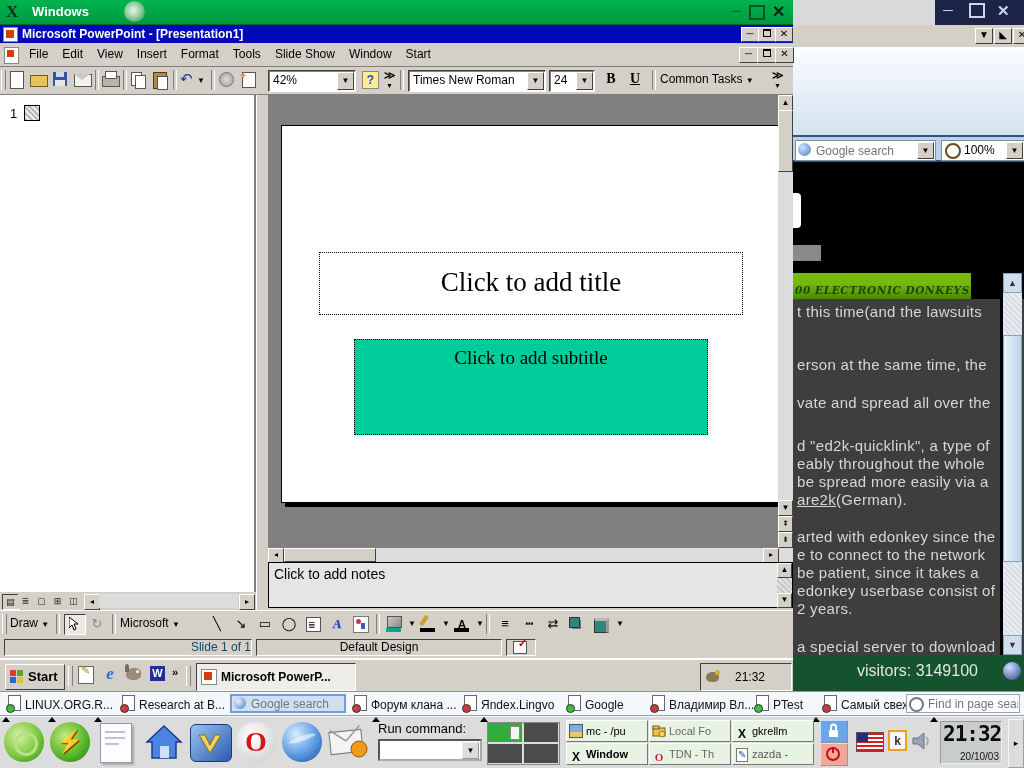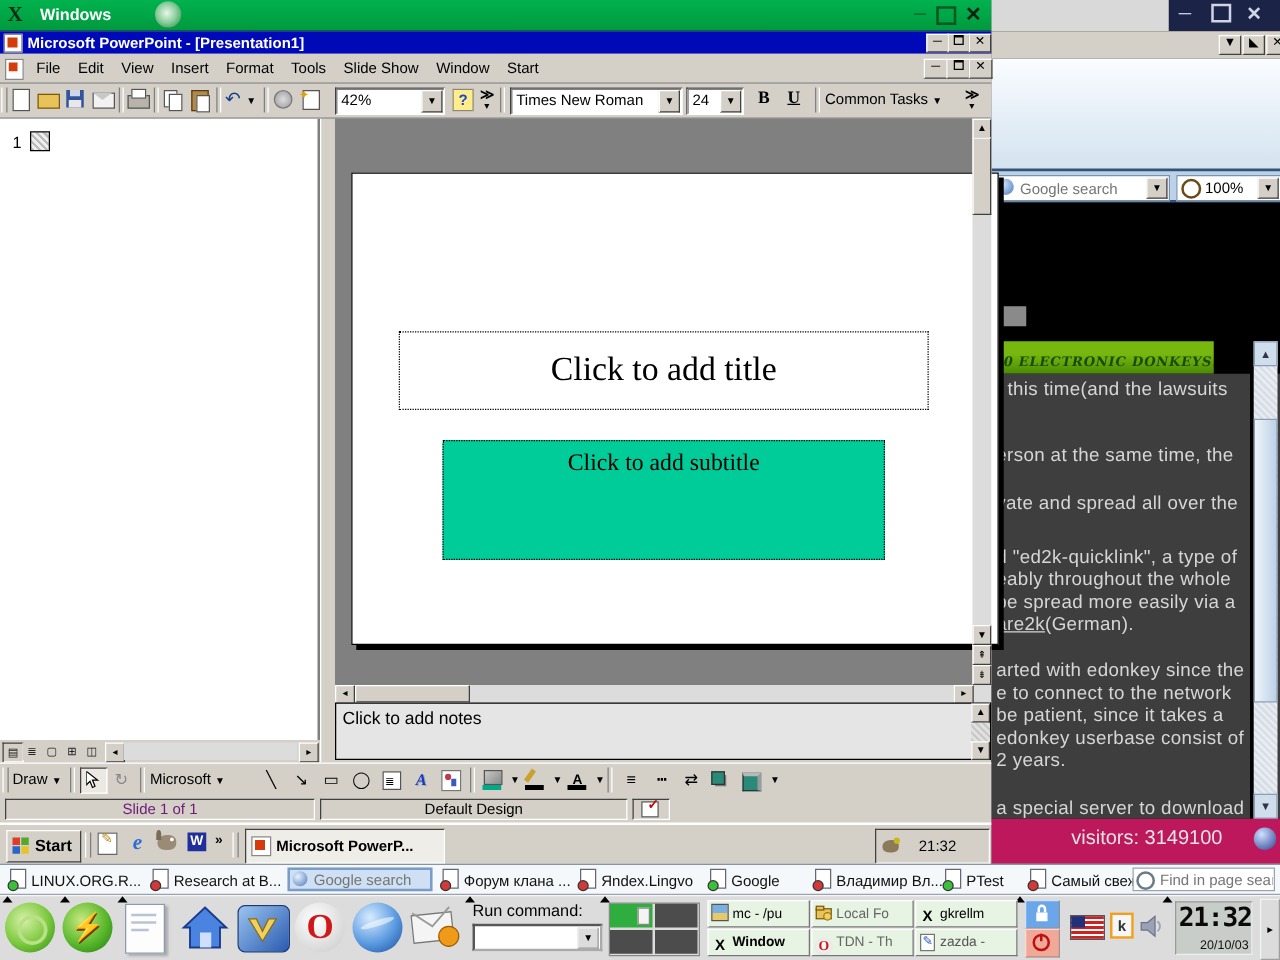--- a/index.html
+++ b/index.html
@@ -100,21 +100,21 @@
       <div class="pline" style="top:339px">a special server to download</div>
     </div>
     <div class="abs" style="left:220px;top:273px;width:3px;height:382px;background:#000;"></div>
 
     <div class="abs" style="left:223px;top:273px;width:19px;height:382px;background:repeating-linear-gradient(45deg,#e9edf2 0 2px,#d8dee6 2px 4px);">
       <span class="abs" style="left:0;top:0;width:17px;height:18px;background:#cfdded;border:1px solid #8aa0b8;text-align:center;font-size:9px;line-height:18px;color:#334;">▲</span>
       <span class="abs" style="left:0;top:62px;width:17px;height:225px;background:linear-gradient(90deg,#eef4fa,#bcd2e8);border:1px solid #8aa0b8;"></span>
       <span class="abs" style="left:0;top:362px;width:17px;height:18px;background:#cfdded;border:1px solid #8aa0b8;text-align:center;font-size:9px;line-height:18px;color:#334;">▼</span>
     </div>
 
-    <div class="abs" style="left:13px;top:655px;width:231px;height:36px;background:#be185d;">
+    <div class="abs" style="left:13px;top:655px;width:231px;height:36px;background:#14532d;">
       <span class="abs" style="left:64px;top:7px;font-size:16px;color:#e4e4e4;">visitors: 3149100</span>
       <span class="abs" style="left:210px;top:7px;width:18px;height:18px;border-radius:50%;background:radial-gradient(circle at 35% 30%,#cfe0ff,#2a3f8f);"></span>
     </div>
   </div>
 
   <div class="abs gray" style="left:0;top:0;width:793px;height:691px;z-index:2;">
 
     <div class="abs" style="left:0;top:0;width:793px;height:25px;background:linear-gradient(#00b24e,#009a3e);border-bottom:1px solid #006a2a;box-sizing:border-box;">
       <span class="abs" style="left:6px;top:2px;font-family:'Liberation Serif',serif;font-weight:bold;font-size:17px;color:#0b2d14;">X</span>
       <span class="abs" style="left:32px;top:4px;font-size:13px;font-weight:bold;color:#fff;">Windows</span>
@@ -227,21 +227,21 @@
       <span class="viewbtn" style="left:50px;">⊞</span>
       <span class="viewbtn" style="left:66px;">◫</span>
       <span class="scrollbtn" style="left:84px;top:2px;width:14px;height:14px;line-height:13px;">◂</span>
       <span class="abs sctrack" style="left:99px;top:2px;width:139px;height:14px;"></span>
       <span class="scrollbtn" style="left:239px;top:2px;width:14px;height:14px;line-height:13px;">▸</span>
     </div>
 
     <div class="abs gray" style="left:256px;top:95px;width:12px;height:515px;border-left:1px solid #fff;box-sizing:border-box;"></div>
 
     <div class="abs" style="left:268px;top:95px;width:510px;height:453px;background:#808080;">
-      <div class="abs" style="left:13px;top:43px;width:497px;height:376px;background:#fff;border:1px solid #000;box-shadow:4px 4px 0 #000;padding-left:19px;">
+      <div class="abs" style="left:13px;top:30px;width:497px;height:376px;background:#fff;border:1px solid #000;box-shadow:4px 4px 0 #000;">
         <div class="abs" style="left:37px;top:126px;width:422px;height:61px;border:1px dotted #000;">
           <div style="width:100%;text-align:center;line-height:59px;font-family:'Liberation Serif',serif;font-size:27px;color:#000;">Click to add title</div>
         </div>
         <div class="abs" style="left:72px;top:213px;width:352px;height:94px;background:#00cc99;border:1px dotted #000;">
           <div style="width:100%;text-align:center;padding-top:7px;font-family:'Liberation Serif',serif;font-size:19px;color:#000;">Click to add subtitle</div>
         </div>
       </div>
     </div>
 
     <div class="abs sctrack" style="left:778px;top:95px;width:15px;height:467px;">
@@ -314,21 +314,21 @@
           <span class="abs" style="left:6px;top:6px;width:9px;height:9px;background:#777;"></span>
           <span class="abs" style="left:3px;top:3px;width:9px;height:9px;background:#2a8a7a;border:1px solid #333;"></span>
         </span>
       <span class="drawicon" style="left:590px;">
           <span class="abs" style="left:4px;top:4px;width:11px;height:11px;background:#2a8a7a;border:1px solid #333;border-top:3px solid #b8b8b8;border-right:3px solid #9a9a9a;"></span>
         </span>
       <span class="abs" style="left:616px;top:8px;font-size:8px;">▼</span>
     </div>
 
     <div class="abs gray" style="left:0;top:637px;width:793px;height:21px;">
-      <span class="abs sunken" style="left:4px;top:2px;width:246px;height:15px;text-align:center;font-size:12px;line-height:15px;color:#701a75;">Slide 1 of 1</span>
+      <span class="abs sunken" style="left:4px;top:2px;width:246px;height:15px;text-align:right;font-size:12px;line-height:15px;color:#0c4a6e;">Slide 1 of 1</span>
       <span class="abs sunken" style="left:256px;top:2px;width:244px;height:15px;text-align:center;font-size:12px;line-height:15px;color:#000;">Default Design</span>
       <span class="abs sunken" style="left:506px;top:2px;width:28px;height:15px;">
           <span class="abs" style="left:6px;top:1px;width:12px;height:11px;background:#fff;border:1px solid #555;"></span>
           <span class="abs" style="left:11px;top:-3px;color:#c00;font-size:11px;font-weight:bold;">✓</span>
         </span>
     </div>
 
     <div class="abs gray" style="left:0;top:658px;width:793px;height:33px;border-top:2px solid #fff;box-sizing:border-box;">
       <span class="abs raised gray" style="left:5px;top:4px;width:58px;height:24px;text-align:center;">
         <span class="abs" style="left:4px;top:5px;width:14px;height:13px;display:grid;grid-template-columns:6px 6px;grid-template-rows:6px 6px;gap:1px;">

